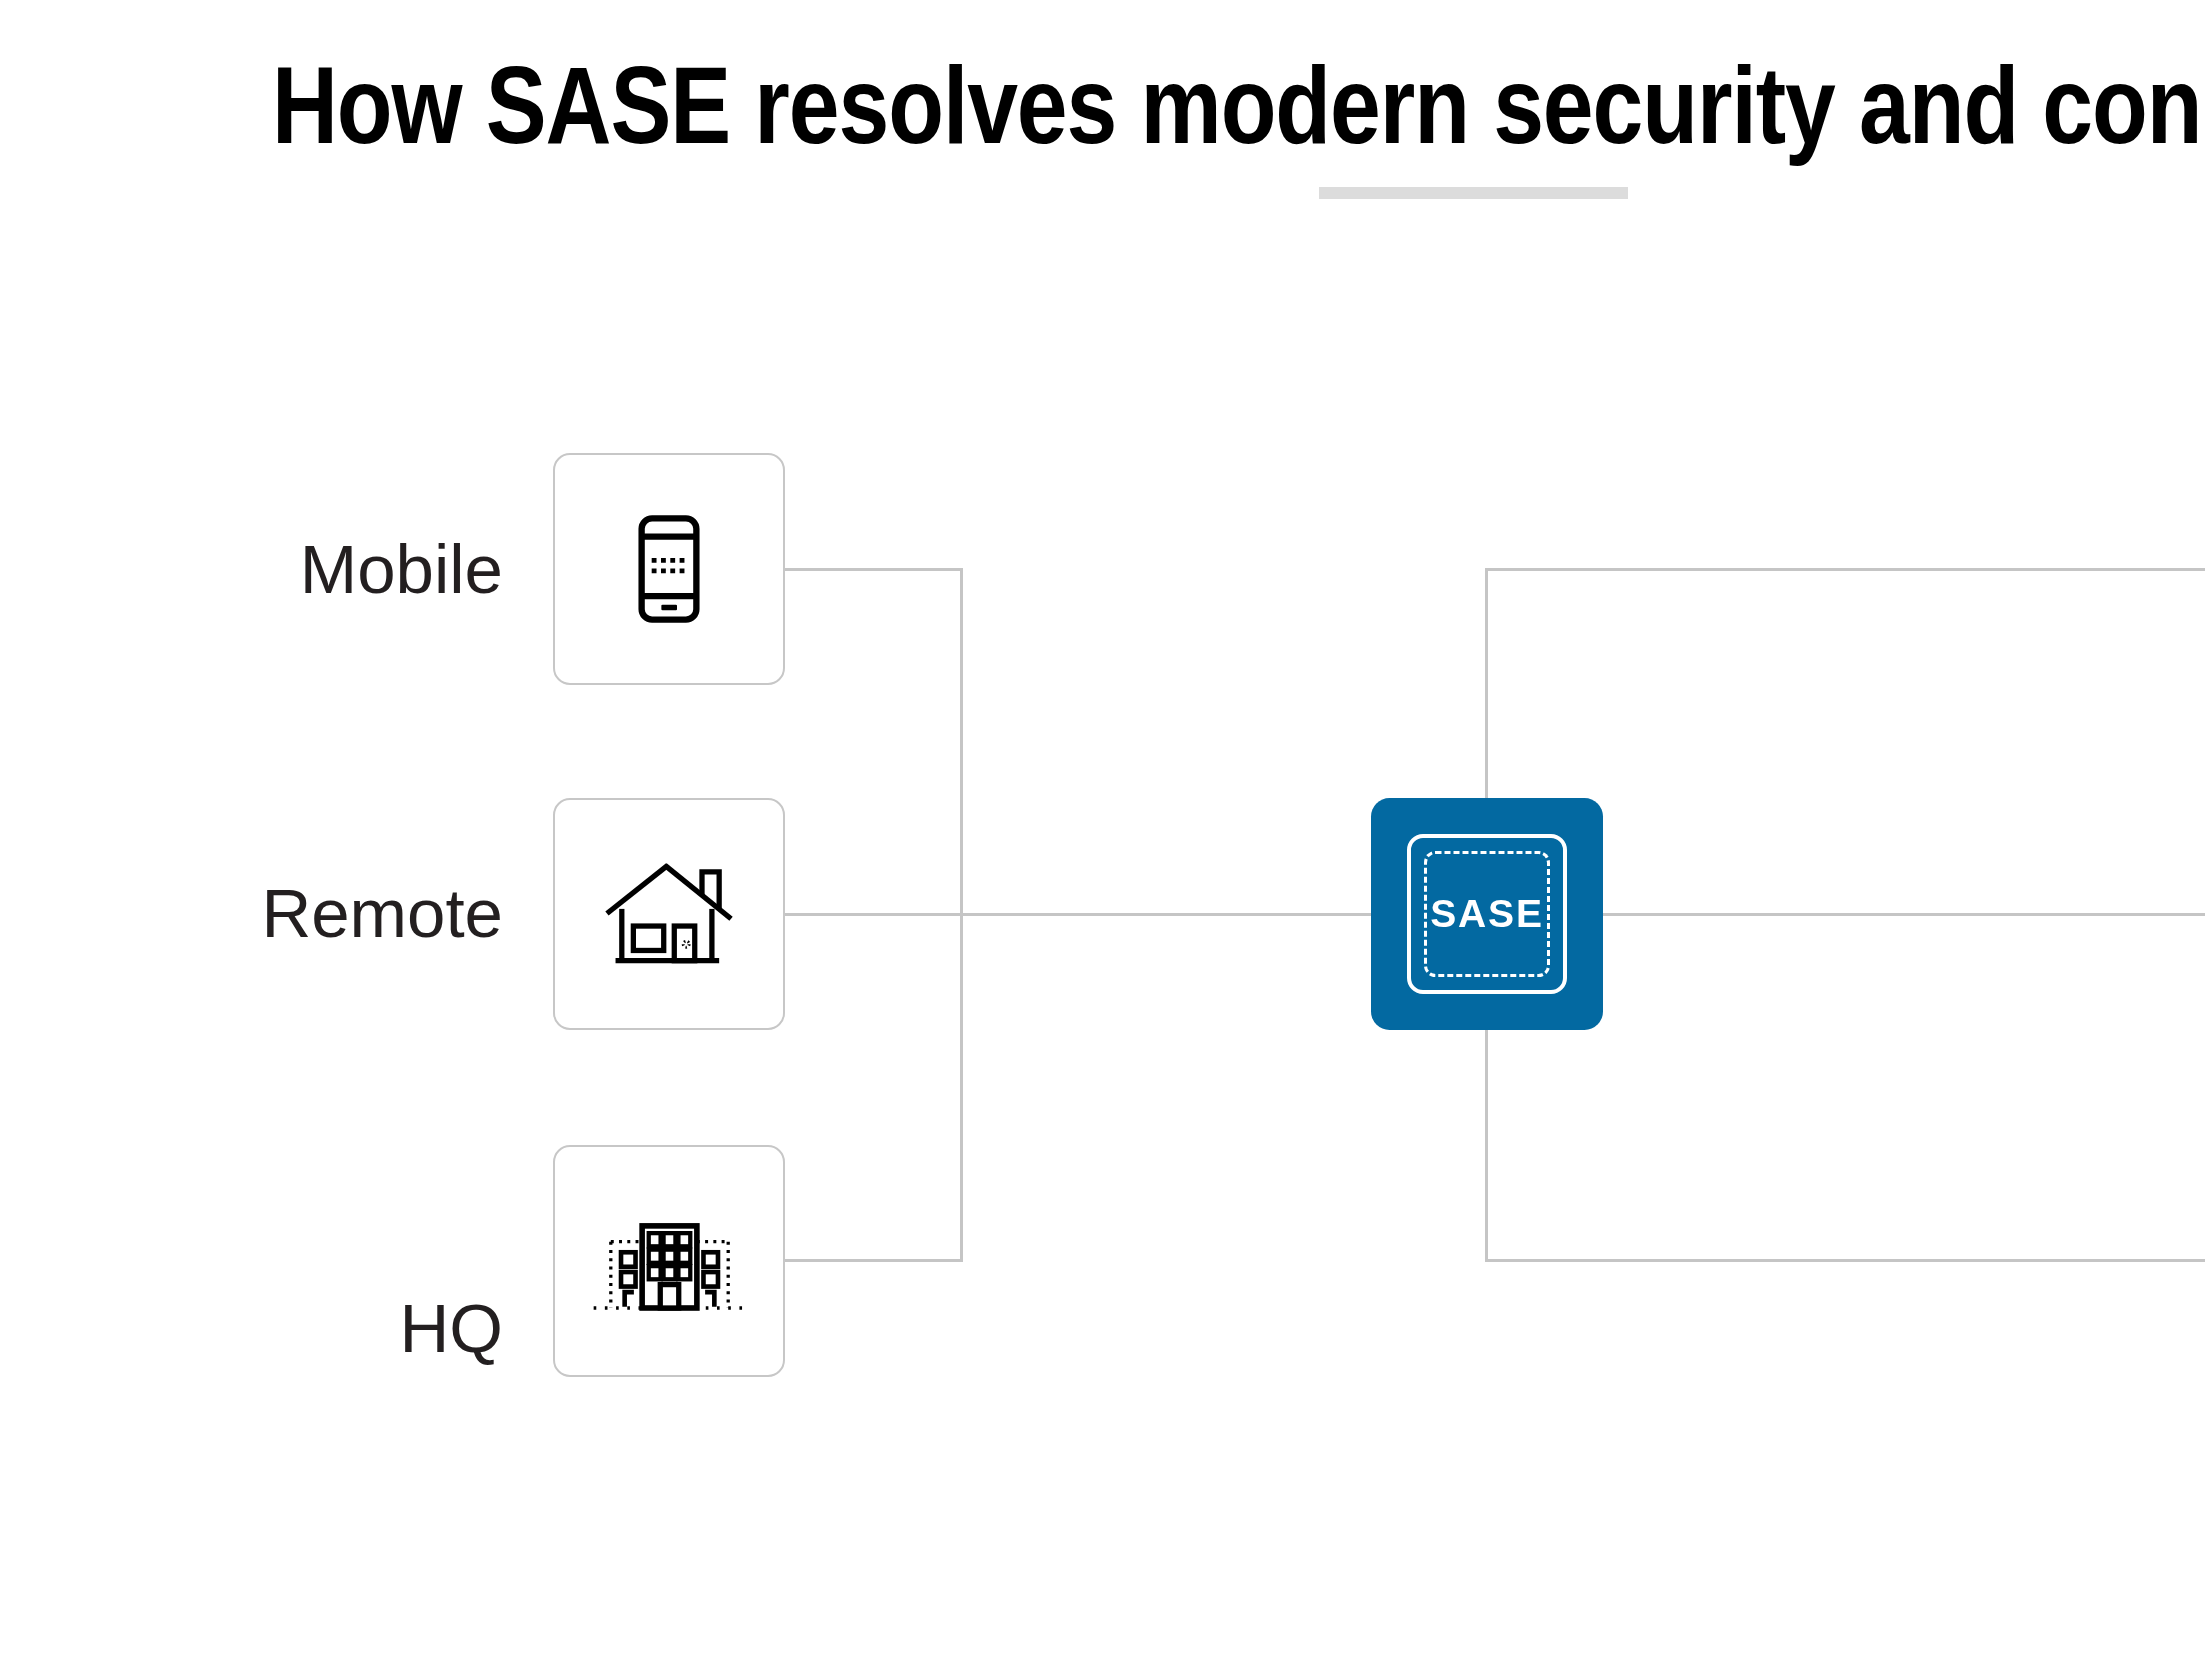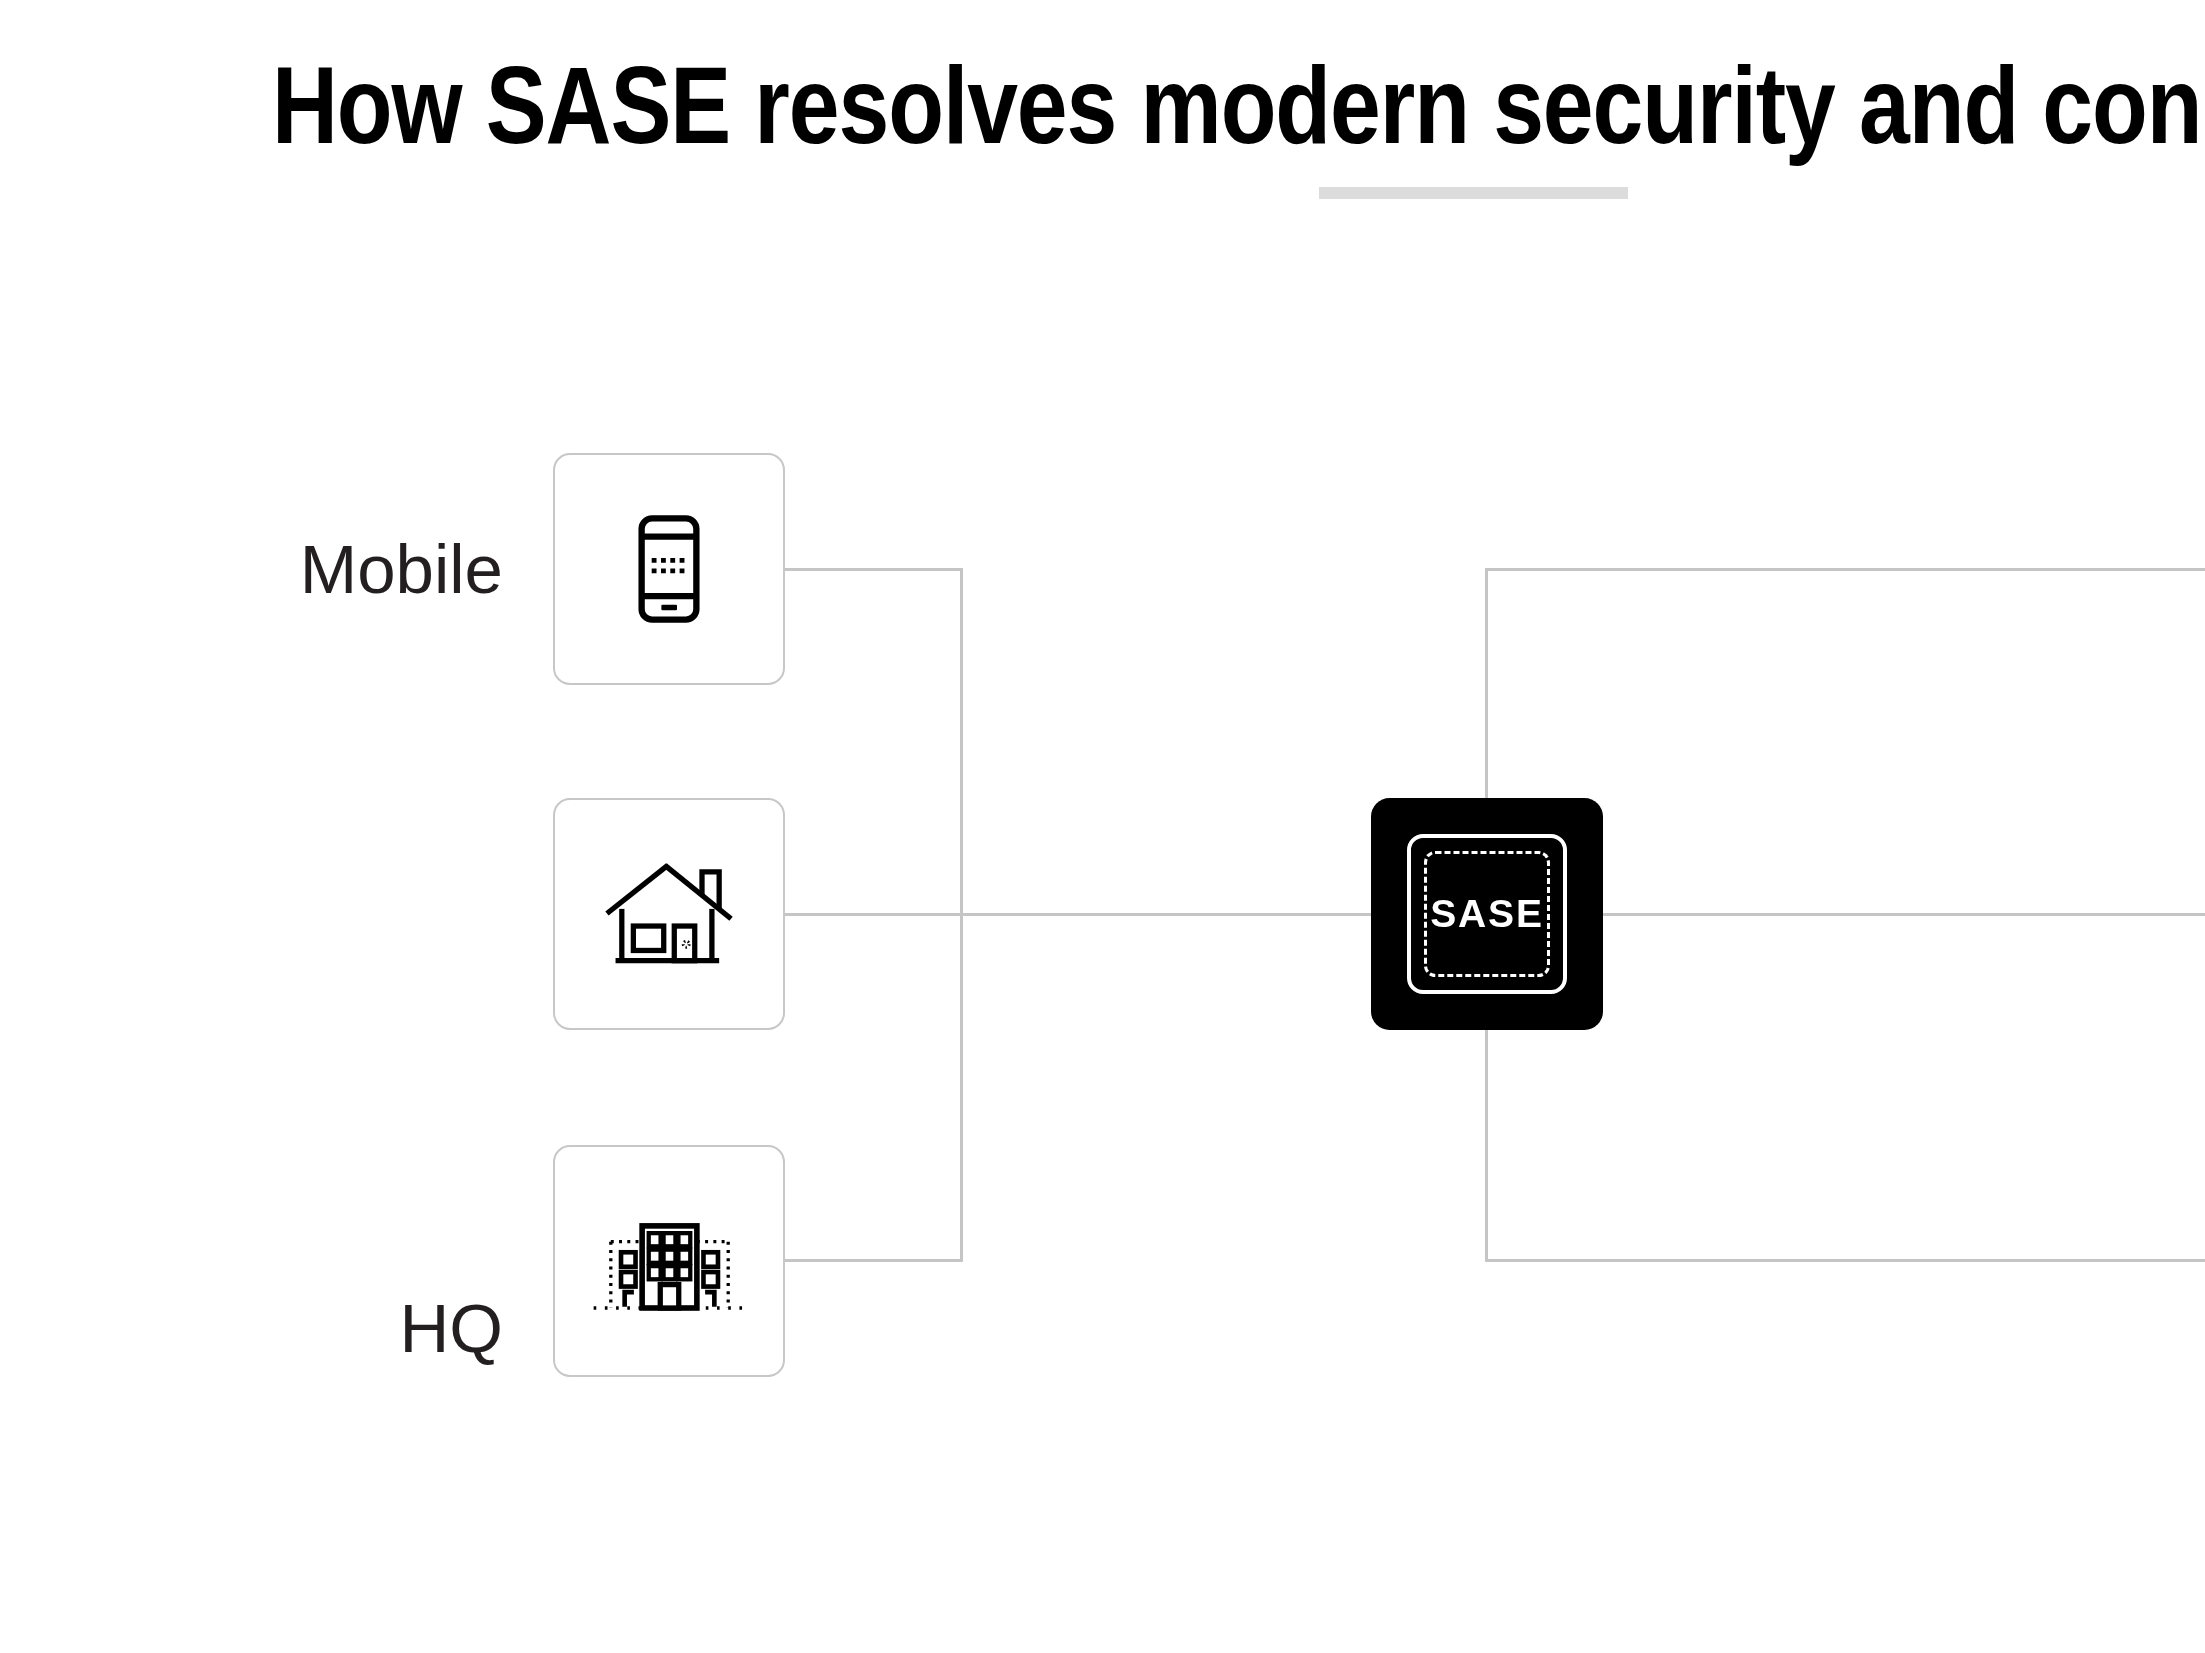--- a/index.html
+++ b/index.html
@@ -14,21 +14,21 @@
   }
   .divider{position:absolute;left:1319px;top:187px;width:309px;height:12px;background:#dcdcdc;}
   .line{position:absolute;background:#c5c5c5;z-index:0;}
   .node-box{
     position:absolute;width:232px;height:232px;box-sizing:border-box;
     background:#fff;border:2.6px solid #c7c7c7;border-radius:17px;z-index:1;
     display:flex;align-items:center;justify-content:center;
   }
   .sase-box{
     position:absolute;left:1371px;top:798px;width:232px;height:232px;box-sizing:border-box;
-    background:#000000;border-radius:18.5px;z-index:1;
+    background:#0369a1;border-radius:18.5px;z-index:1;
   }
   .sase-inner{position:absolute;inset:36px;border:4.9px solid #fff;border-radius:16px;}
   .sase-dashed{position:absolute;inset:53px;border:3.1px dashed #fff;border-radius:11.5px;}
   .sase-label{
     position:absolute;inset:0;display:flex;align-items:center;justify-content:center;
     color:#fff;font-weight:bold;font-size:39px;letter-spacing:1.8px;
   }
   .label-left{
     position:absolute;right:2438px;text-align:right;
     font-size:69px;line-height:77px;white-space:pre-line;
@@ -46,20 +46,21 @@
   <div class="line" style="left:784px;top:568px;width:177px;height:2.6px;"></div>
   <div class="line" style="left:784px;top:1259px;width:177px;height:2.6px;"></div>
   <div class="line" style="left:784px;top:913px;width:587px;height:2.6px;"></div>
   <div class="line" style="left:960px;top:568px;width:2.6px;height:694px;"></div>
   <div class="line" style="left:1485px;top:568px;width:2.6px;height:694px;"></div>
   <div class="line" style="left:1486px;top:568px;width:719px;height:2.6px;"></div>
   <div class="line" style="left:1602px;top:913px;width:603px;height:2.6px;"></div>
   <div class="line" style="left:1486px;top:1259px;width:719px;height:2.6px;"></div>
 
   <div class="label-left" style="top:531px;">Mobile</div>
+  <div class="label-left" style="top:875px;">Remote</div>
   <div class="label-left" style="top:1290px;">HQ</div>
 
   <div class="node-box" style="left:553px;top:453px;">
     <svg width="62" height="108" viewBox="0 0 165 290" fill="none" stroke="#000" stroke-width="17">
       <rect x="9" y="9" width="147" height="272" rx="28"></rect>
       <line x1="9" y1="58" x2="156" y2="58"></line>
       <line x1="9" y1="218" x2="156" y2="218"></line>
       <line x1="36" y1="122" x2="132" y2="122" stroke-width="13" stroke-dasharray="13 12"></line>
       <line x1="36" y1="150" x2="132" y2="150" stroke-width="13" stroke-dasharray="13 12"></line>
       <rect x="62" y="241" width="42" height="15" rx="3" fill="#000" stroke="none"></rect>

